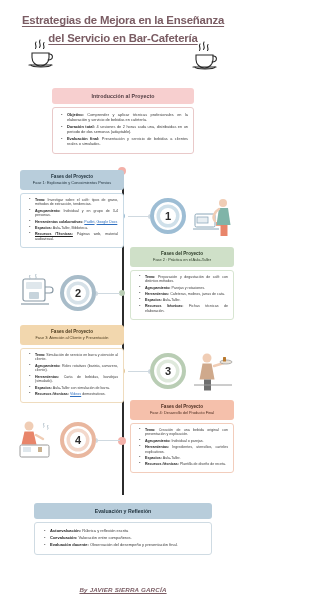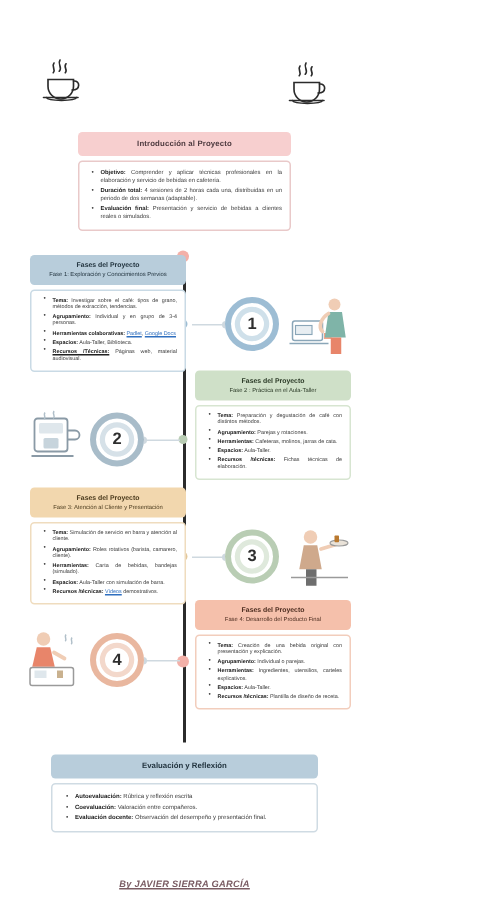--- a/index.html
+++ b/index.html
@@ -104,20 +104,24 @@
     position:absolute;left:0;top:586px;width:246px;text-align:center;
     color:#7a5c63;font-size:6.2px;font-weight:bold;font-style:italic;
     text-decoration:underline;letter-spacing:0.2px;
   }
 </style>
 </head>
 <body>
 
 <div class="page">
 
+  <div class="title-wrap">
+    <div class="title-line">Estrategias de Mejora en la Enseñanza</div><br>
+    <div class="title-line">del Servicio en Bar-Cafetería</div>
+  </div>
 
   <svg class="cup left" viewBox="0 0 60 68">
     <g fill="none" stroke="#2b2b2b" stroke-width="2.2" stroke-linecap="round">
       <path d="M20 8 c-4 5 3 8 -1 13"></path>
       <path d="M28 4 c-4 6 4 9 -1 15"></path>
       <path d="M36 9 c-4 5 3 8 -1 12"></path>
       <path d="M12 30 h34 v9 a17 17 0 0 1 -34 0 z"></path>
       <path d="M46 32 c9 -1 10 12 -2 12"></path>
       <path d="M6 54 h46"></path>
       <path d="M10 54 c2 5 38 5 40 0"></path>

